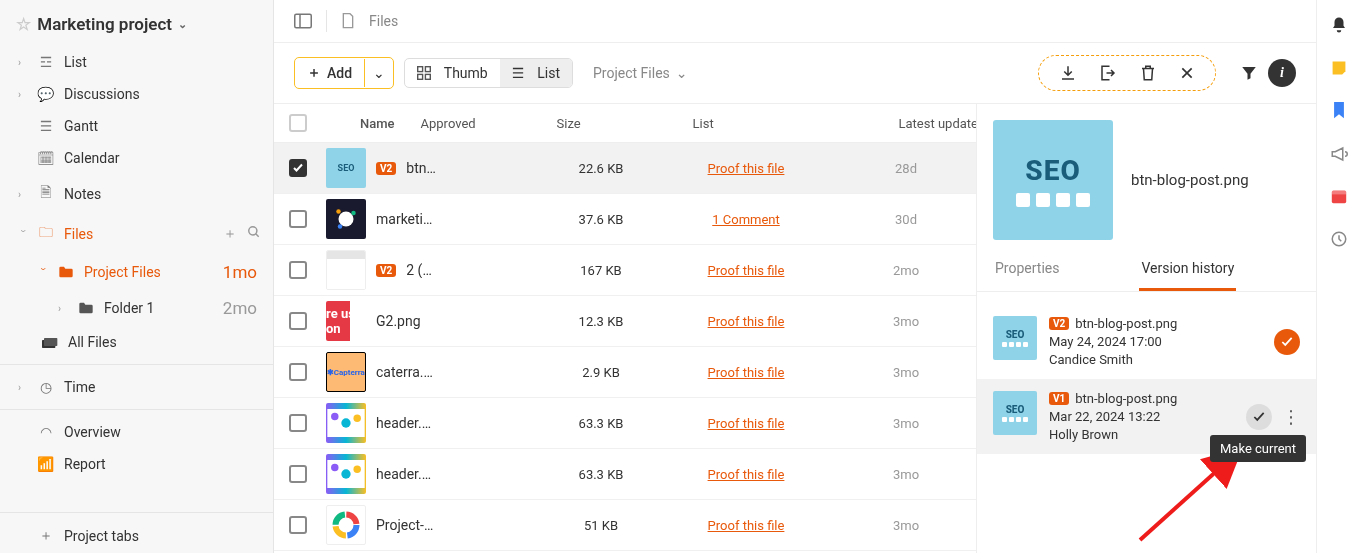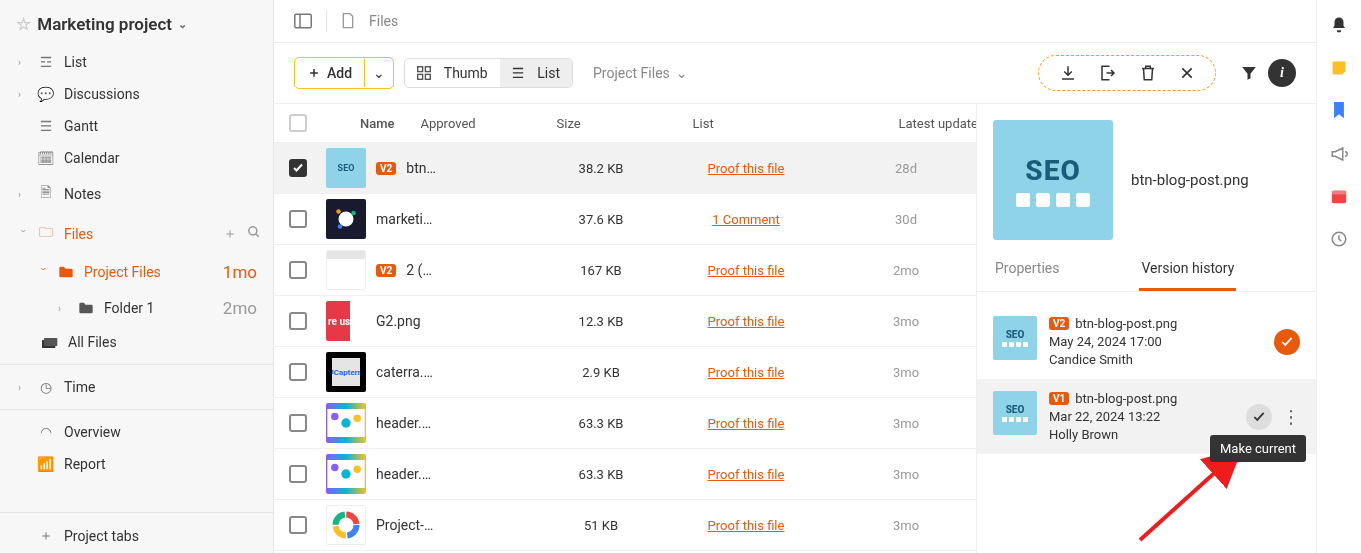--- a/index.html
+++ b/index.html
@@ -65,21 +65,21 @@
 .cell { text-align:center; font-size:13px; }
 .cell.proof { color:#e8590c; }
 .cell.proof.u { text-decoration: underline; }
 .cell.updated { color:#999; }
 
 
 .thumb.t-seo { background:#8fd3e8; }
 .thumb.t-dark { background:#1a1a2e; color:#fff; }
 .thumb.t-white { background:#fff; border:1px solid #eee; }
 .thumb.t-red { background:linear-gradient(90deg,#e63946 60%,#fff 60%); }
-.thumb.t-cap { background:#e5e5e5; border:6px solid #000000; color:#2563eb; font-size:8px; }
+.thumb.t-cap { background:#fdba74; border:1px solid #000000; color:#2563eb; font-size:8px; }
 .thumb.t-col { background:linear-gradient(90deg,#8b5cf6,#06b6d4,#fbbf24); }
 .thumb.t-ring { background:#fff; border:1px solid #eee; }
 
 
 .detail { width: 340px; border-left:1px solid #eee; display:flex; flex-direction:column; }
 .detail-head { display:flex; align-items:center; gap:18px; padding: 16px 16px 10px; }
 .big-thumb { width:120px; height:120px; background:#8fd3e8; border-radius:3px; display:flex; flex-direction:column; align-items:center; justify-content:center; }
 .big-thumb .seo-txt { font-size:28px; font-weight:800; color:#1a5d7a; letter-spacing:1px; }
 .big-thumb .seo-icons { display:flex; gap:6px; margin-top:6px; }
 .big-thumb .seo-icons span { width:14px; height:14px; background:#fff; border-radius:2px; }
@@ -334,21 +334,21 @@
                     <path d="M4 12 l5 5 L20 5"></path>
                   </svg>
                 </div>
               </div>
               <div class="cell-name">
                 <div class="thumb t-seo">SEO</div>
                 <span class="ver-badge">V2</span>
                 <span class="fname">btn-blog-post.png</span>
               </div>
               <div class="cell"></div>
-              <div class="cell">38.2 KB</div>
+              <div class="cell">22.6 KB</div>
               <div class="cell proof u">Proof this file</div>
               <div class="cell updated">28d</div>
             </div>
             <div class="trow">
               <div class="cell-check">
                 <div class="chk"></div>
               </div>
               <div class="cell-name">
                 <div class="thumb t-dark">
                   <svg width="30" height="30" viewBox="0 0 40 40">
@@ -382,21 +382,21 @@
               <div class="cell">167 KB</div>
               <div class="cell proof u">Proof this file</div>
               <div class="cell updated">2mo</div>
             </div>
             <div class="trow">
               <div class="cell-check">
                 <div class="chk"></div>
               </div>
               <div class="cell-name">
                 <div class="thumb t-red">
-                  <span style="color:#fff;font-size:10px;">re us on</span>
+                  <span style="color:#fff;font-size:13px;">re us on</span>
                 </div>
                 <span class="fname">G2.png</span>
               </div>
               <div class="cell"></div>
               <div class="cell">12.3 KB</div>
               <div class="cell proof u">Proof this file</div>
               <div class="cell updated">3mo</div>
             </div>
             <div class="trow">
               <div class="cell-check">

